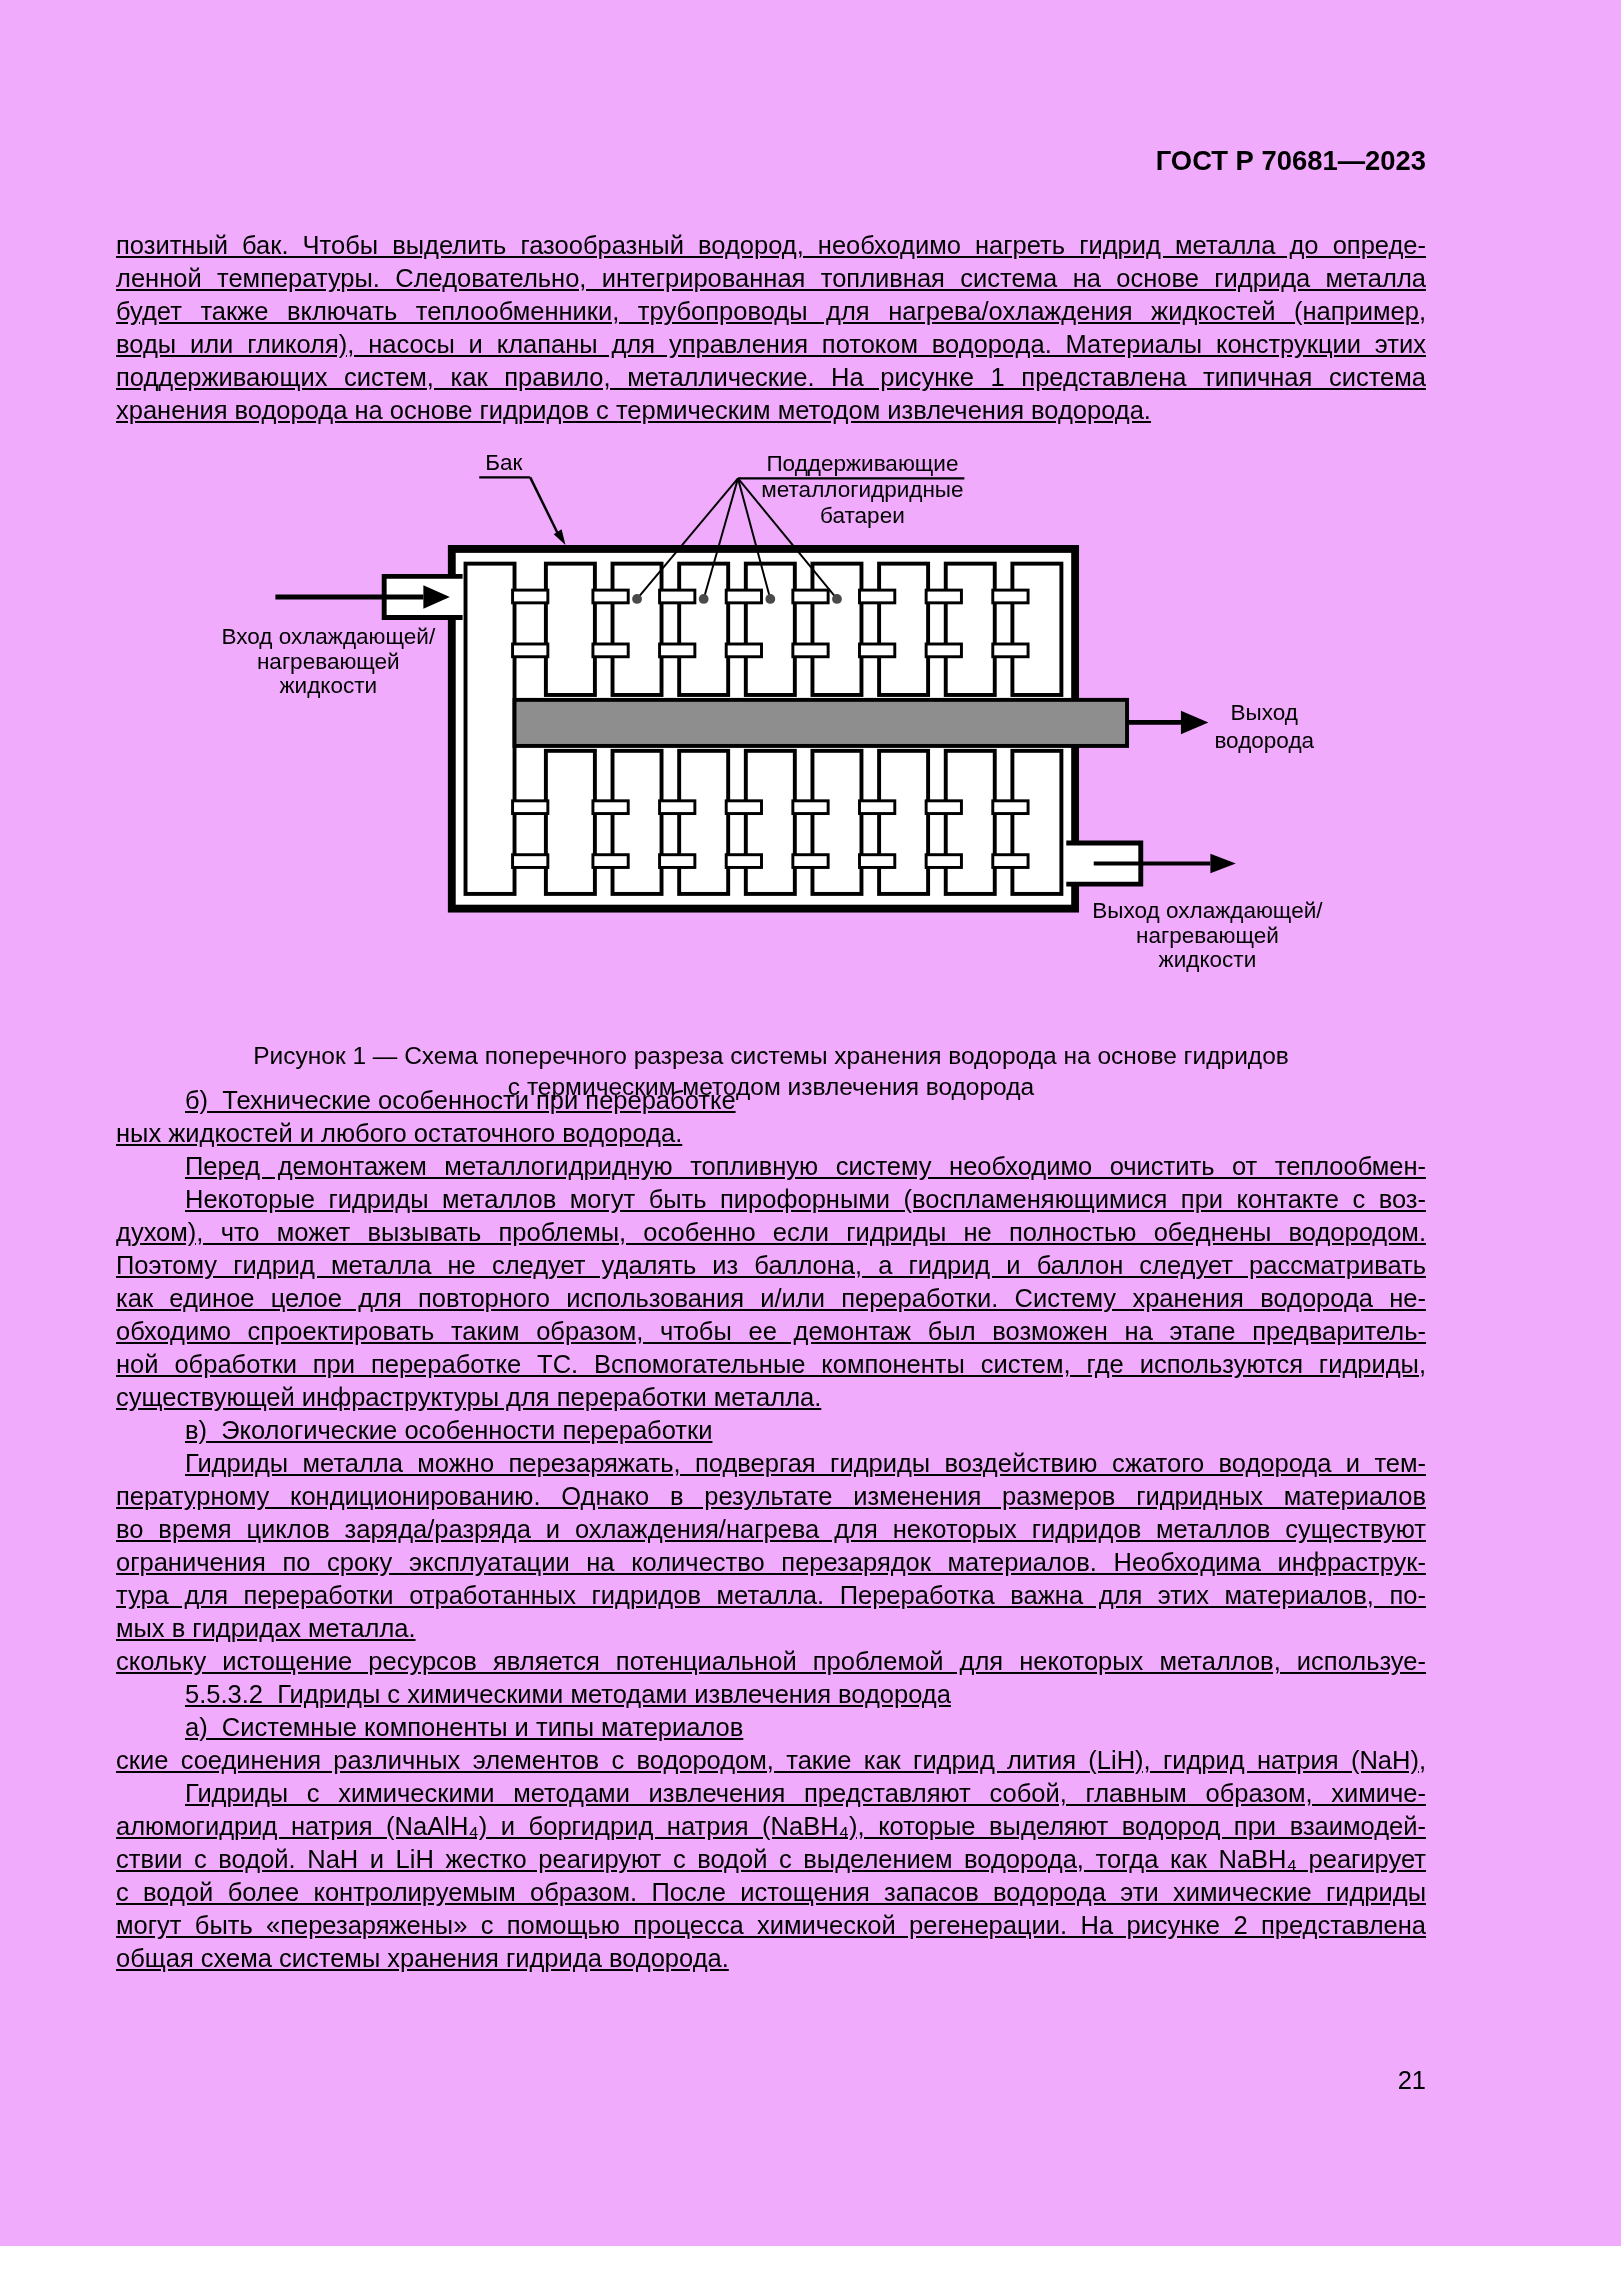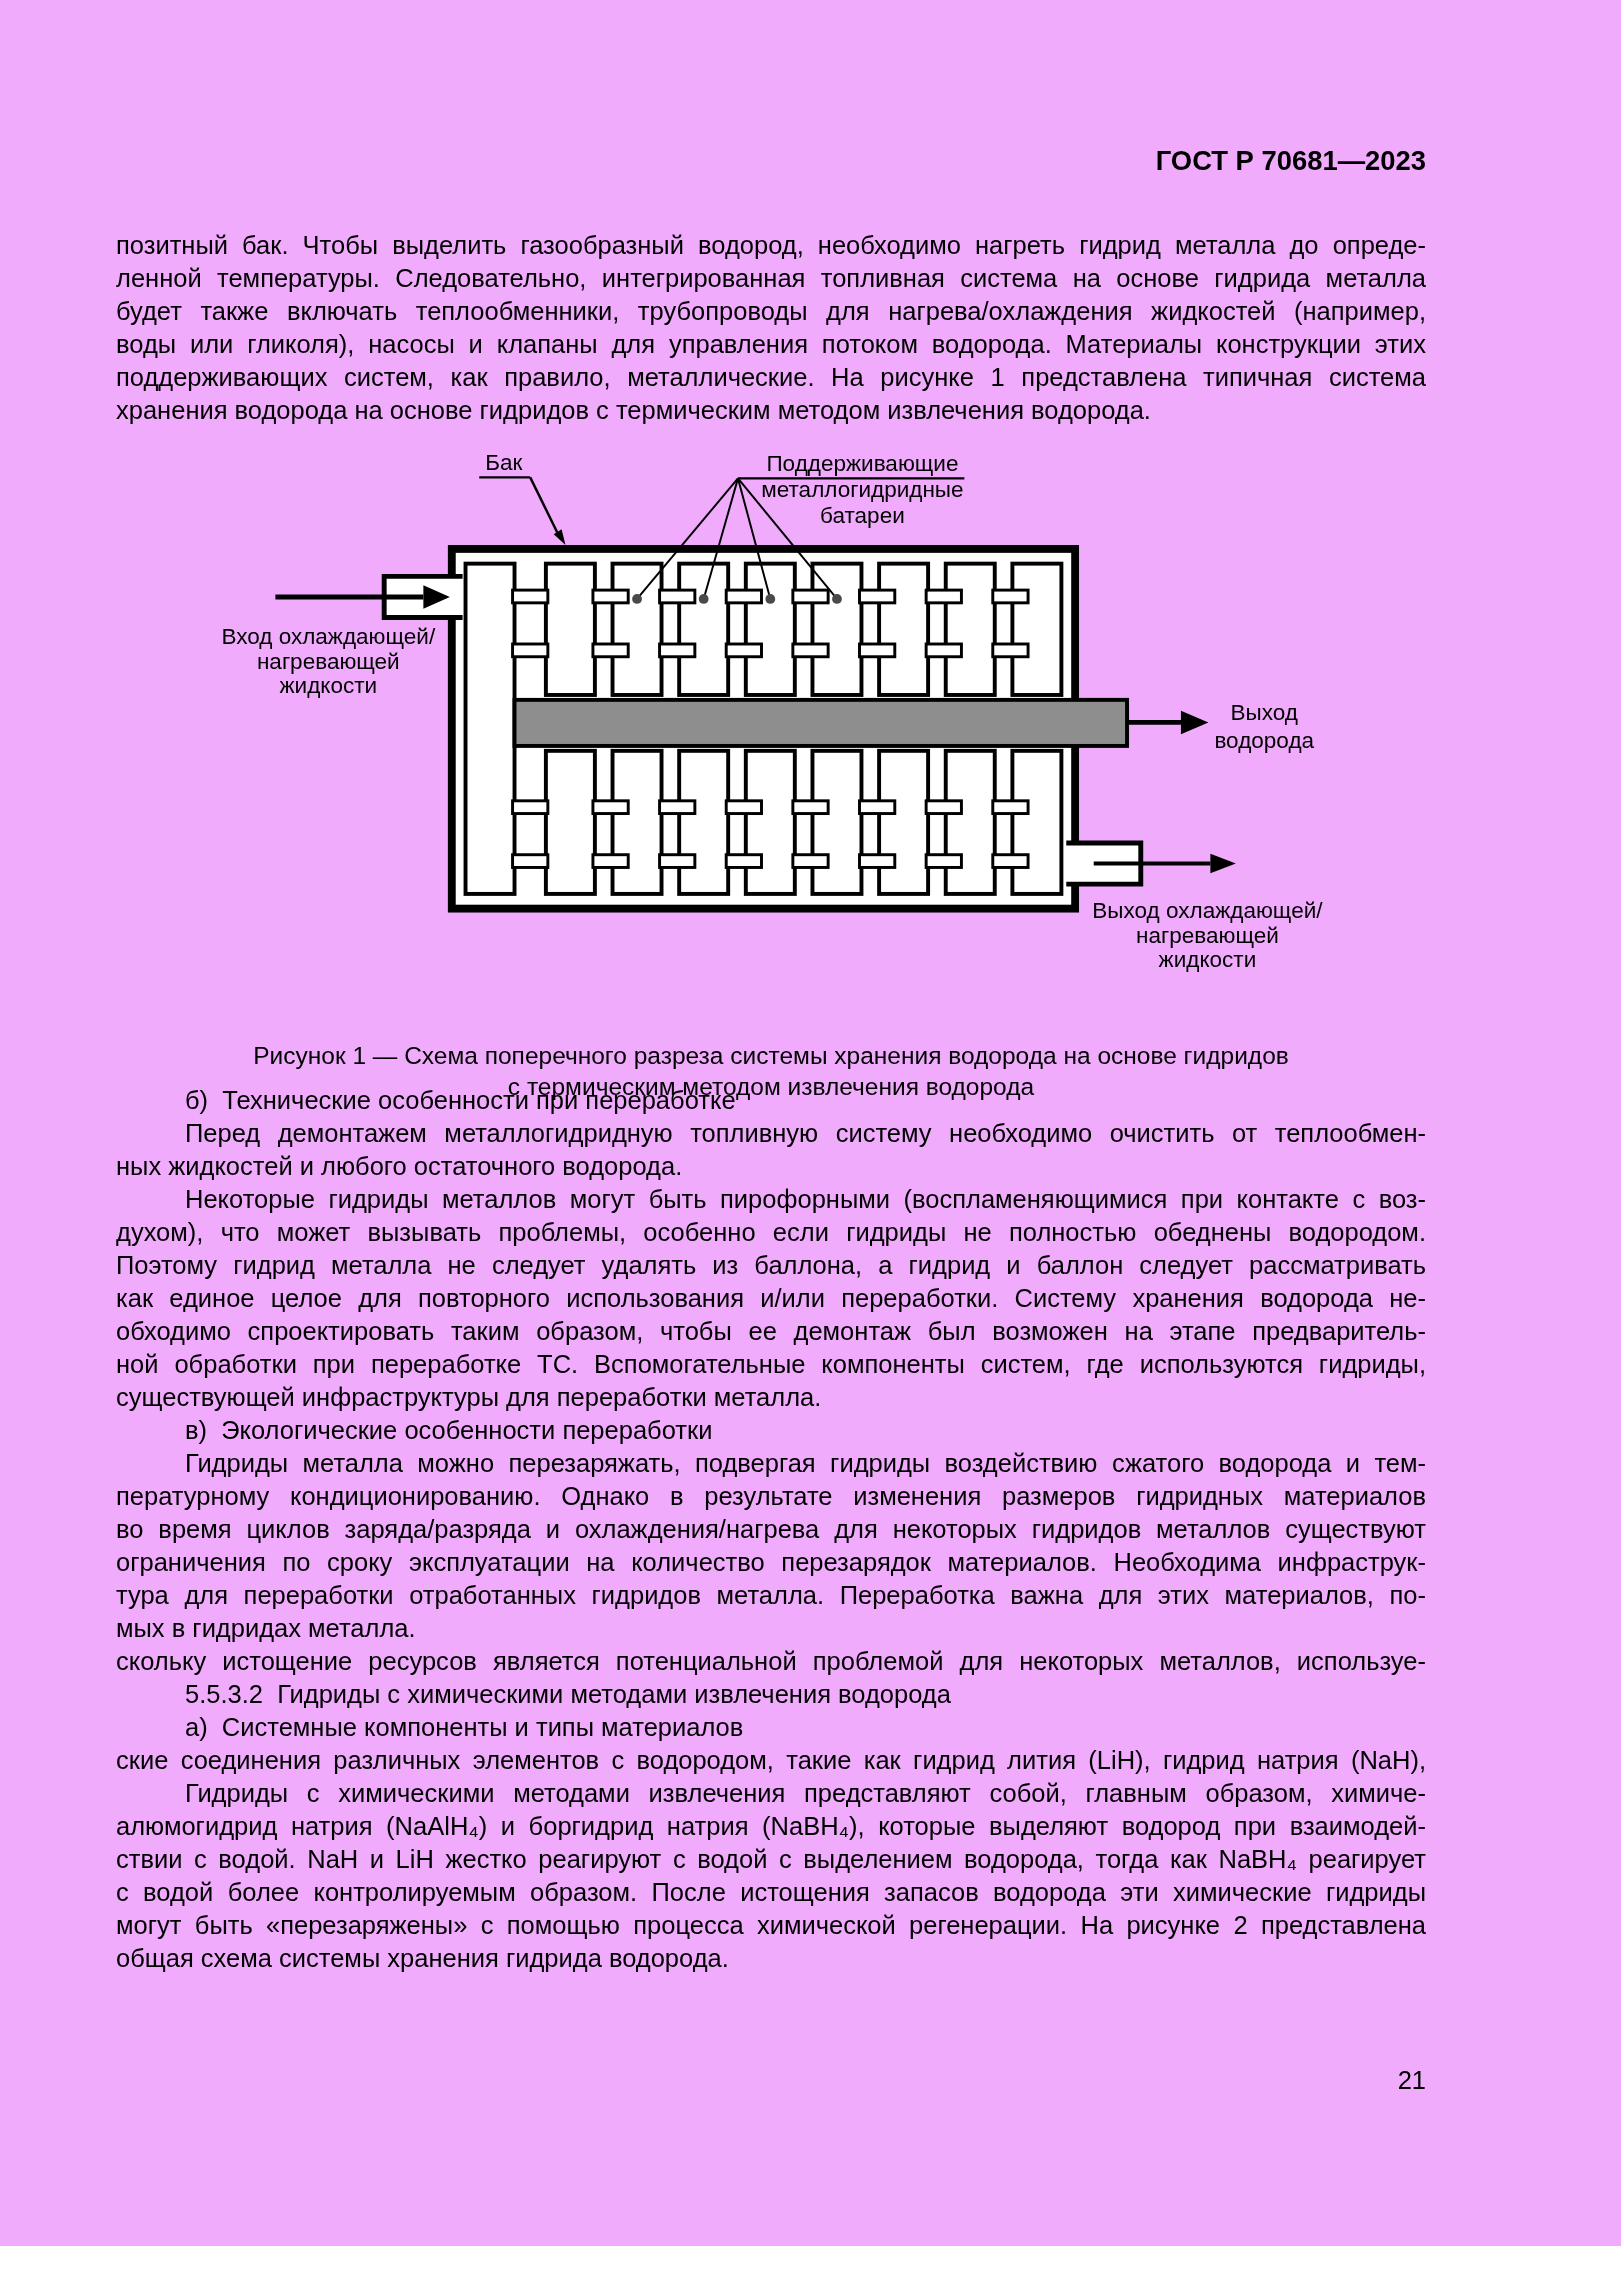--- a/index.html
+++ b/index.html
@@ -3,21 +3,21 @@
 <meta charset="utf-8">
 <style>
   html,body{margin:0;padding:0;background:#ffffff;}
   .page{position:relative;width:1621px;height:2246px;background:#f0abfc;overflow:hidden;
         font-family:"Liberation Sans","DejaVu Sans",sans-serif;color:#000;}
   .measure{position:absolute;left:116px;width:1310px;}
   .hdr{top:145px;text-align:right;font-weight:bold;font-size:27.4px;}
   .tblock{font-size:25.5px;line-height:33px;}
   .intro{top:229px;}
   .main{top:1084px;}
-  .ln{white-space:normal;}
+  .ln{white-space:normal;text-decoration:underline;}
   .ln.j{text-align:justify;text-align-last:justify;}
   .ln.ind{padding-left:69px;}
   .caption{top:1040px;text-align:center;font-size:24.5px;line-height:31px;}
   .pagenum{top:2066px;text-align:right;font-size:25.5px;}
   .fig{position:absolute;left:0;top:441px;width:1621px;height:554px;}
   .dlabel{font-family:"Liberation Sans","DejaVu Sans",sans-serif;font-size:23px;fill:#000;}
   svg .s{fill:#ffffff;stroke:#000000;}
 </style>
 </head>
 <body>
@@ -143,22 +143,22 @@
     <text class="dlabel" x="1232" y="987" text-anchor="middle">жидкости</text>
   </svg>
 
   <div class="measure caption">
     <div>Рисунок 1 — Схема поперечного разреза системы хранения водорода на основе гидридов</div>
     <div>с термическим методом извлечения водорода</div>
   </div>
 
   <div class="measure tblock main">
       <div class="ln ind">б)&nbsp; Технические особенности при переработке</div>
+      <div class="ln">ных жидкостей и любого остаточного водорода.</div>
       <div class="ln j ind">Перед демонтажем металлогидридную топливную систему необходимо очистить от теплообмен-</div>
-      <div class="ln">ных жидкостей и любого остаточного водорода.</div>
       <div class="ln j ind">Некоторые гидриды металлов могут быть пирофорными (воспламеняющимися при контакте с воз-</div>
       <div class="ln j">духом), что может вызывать проблемы, особенно если гидриды не полностью обеднены водородом.</div>
       <div class="ln j">Поэтому гидрид металла не следует удалять из баллона, а гидрид и баллон следует рассматривать</div>
       <div class="ln j">как единое целое для повторного использования и/или переработки. Систему хранения водорода не-</div>
       <div class="ln j">обходимо спроектировать таким образом, чтобы ее демонтаж был возможен на этапе предваритель-</div>
       <div class="ln j">ной обработки при переработке ТС. Вспомогательные компоненты систем, где используются гидриды,</div>
       <div class="ln">существующей инфраструктуры для переработки металла.</div>
       <div class="ln ind">в)&nbsp; Экологические особенности переработки</div>
       <div class="ln j ind">Гидриды металла можно перезаряжать, подвергая гидриды воздействию сжатого водорода и тем-</div>
       <div class="ln j">пературному кондиционированию. Однако в результате изменения размеров гидридных материалов</div>

